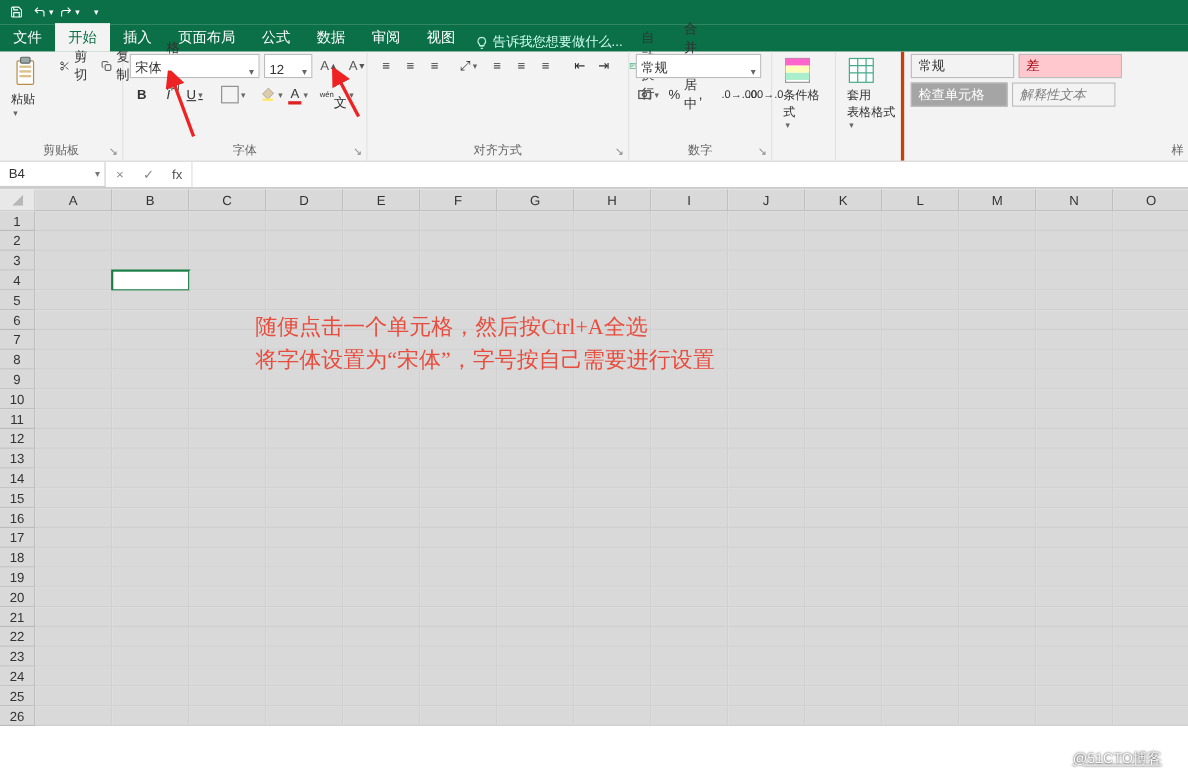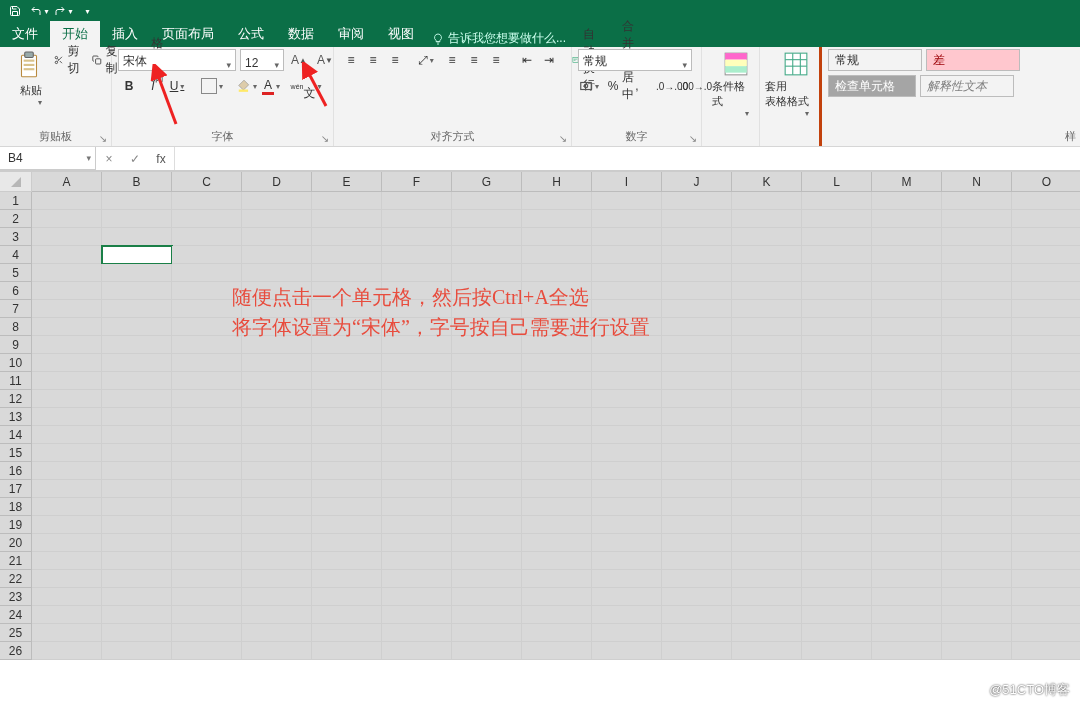--- a/index.html
+++ b/index.html
@@ -15,21 +15,21 @@
   .tab{padding:4px 12px 4px;cursor:pointer;}
   .tab.active{background:#f3f3f3;color:#0b6f47;}
   .tellme{display:flex;align-items:center;color:#cfe;font-size:12px;padding-left:6px;gap:4px;}
   .tellme svg{opacity:.9;}
   
   .ribbon{height:100px;background:#f3f3f3;border-bottom:1px solid #d6d6d6;display:flex;position:relative;}
   .group{border-right:1px solid #e1e1e1;padding:2px 6px 0 6px;display:flex;flex-direction:column;position:relative;}
   .group .body{flex:1;display:flex;align-items:flex-start;}
   .group .glabel{text-align:center;font-size:11px;color:#666;padding:2px 0;}
   .launcher{position:absolute;right:2px;bottom:2px;width:12px;height:12px;font-size:10px;color:#888;display:flex;align-items:center;justify-content:center;}
-  .vbtn{display:flex;flex-direction:column;align-items:flex-end;padding:2px 4px;min-width:40px;}
+  .vbtn{display:flex;flex-direction:column;align-items:flex-start;padding:2px 4px;min-width:40px;}
   .vbtn .cap{font-size:11px;margin-top:2px;}
   .rowbtn{display:flex;align-items:center;gap:4px;height:22px;font-size:12px;padding:0 4px;}
   .stack{display:flex;}
   .dd{font-size:8px;color:#666;margin-left:2px;}
   .combo{height:22px;border:1px solid #bcbcbc;background:#fff;display:flex;align-items:flex-end;padding:0 4px;font-size:12px;color:#333;}
   .combo .arrow{margin-left:auto;font-size:9px;color:#666;}
   .sep-v{width:1px;background:#e1e1e1;margin:2px 4px;}
   .mini{width:22px;height:22px;display:flex;align-items:center;justify-content:center;}
   .row{display:flex;align-items:center;}
   .square{width:16px;height:16px;border:1px solid #888;}
@@ -51,21 +51,21 @@
   .cells{position:absolute;left:32px;top:20px;}
   .cellrow{display:flex;}
   .cell{width:70px;height:18px;border-right:1px solid #cfcfcf;border-bottom:1px solid #cfcfcf;background:#d9d9d9;}
   .activecell{background:#fff!important;outline:2px solid #1a7f47;outline-offset:-1px;}
   
   .overlay-text{position:absolute;color:#e84c3d;font-size:20px;white-space:nowrap;font-family:SimSun,"Microsoft YaHei";}
   .arrow-ann{position:absolute;pointer-events:none;}
   
   .stylechip{height:22px;border:1px solid #bcbcbc;display:flex;align-items:center;padding:0 6px;font-size:12px;}
   
-  .wm{position:absolute;right:10px;bottom:6px;color:#fff;text-shadow:0 0 2px #000;font-size:13px;}
+  .wm{position:absolute;right:24px;bottom:6px;color:#fff;text-shadow:0 0 2px #000;font-size:13px;text-decoration:underline;}
 </style>
 </head>
 <body>
 
 <div class="titlebar">
   <div class="qat">
     <div class="qat-btn" title="保存">
       <svg width="12" height="12" viewBox="0 0 24 24" fill="none" stroke="#fff" stroke-width="2">
           <path d="M19 21H5a2 2 0 0 1-2-2V5a2 2 0 0 1 2-2h11l5 5v11a2 2 0 0 1-2 2z"></path>
           <polyline points="17 21 17 13 7 13 7 21"></polyline>

